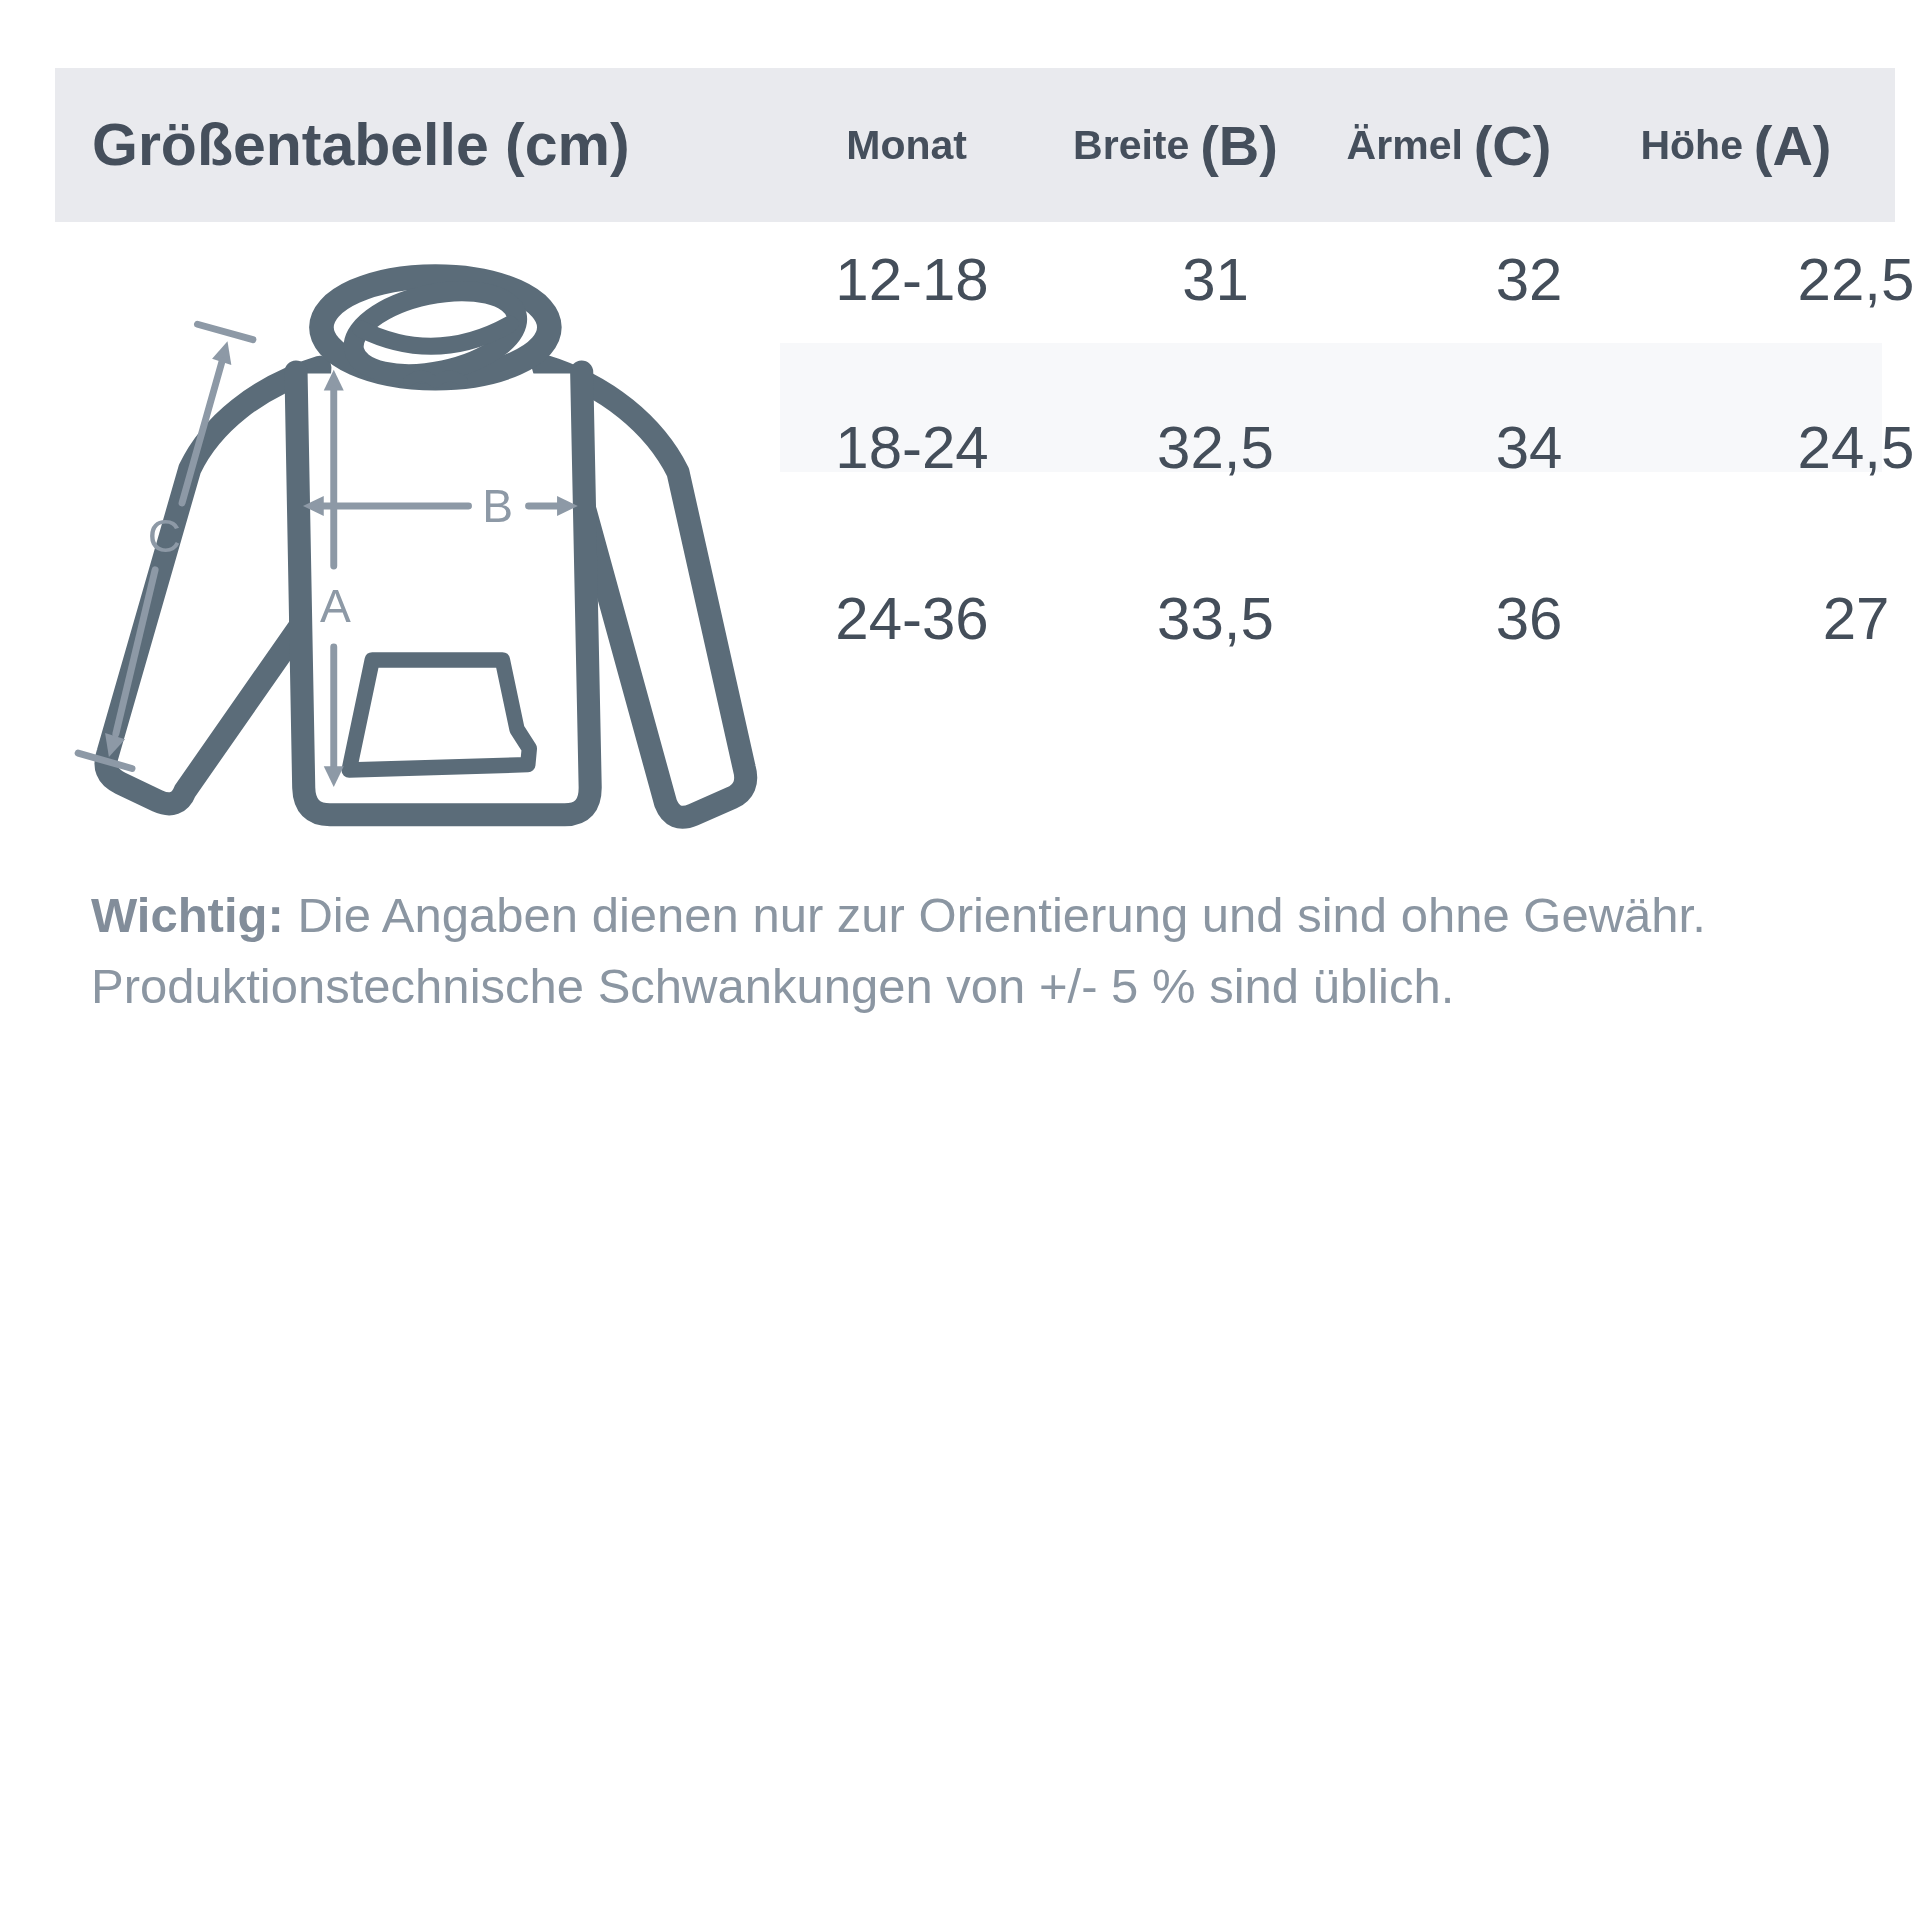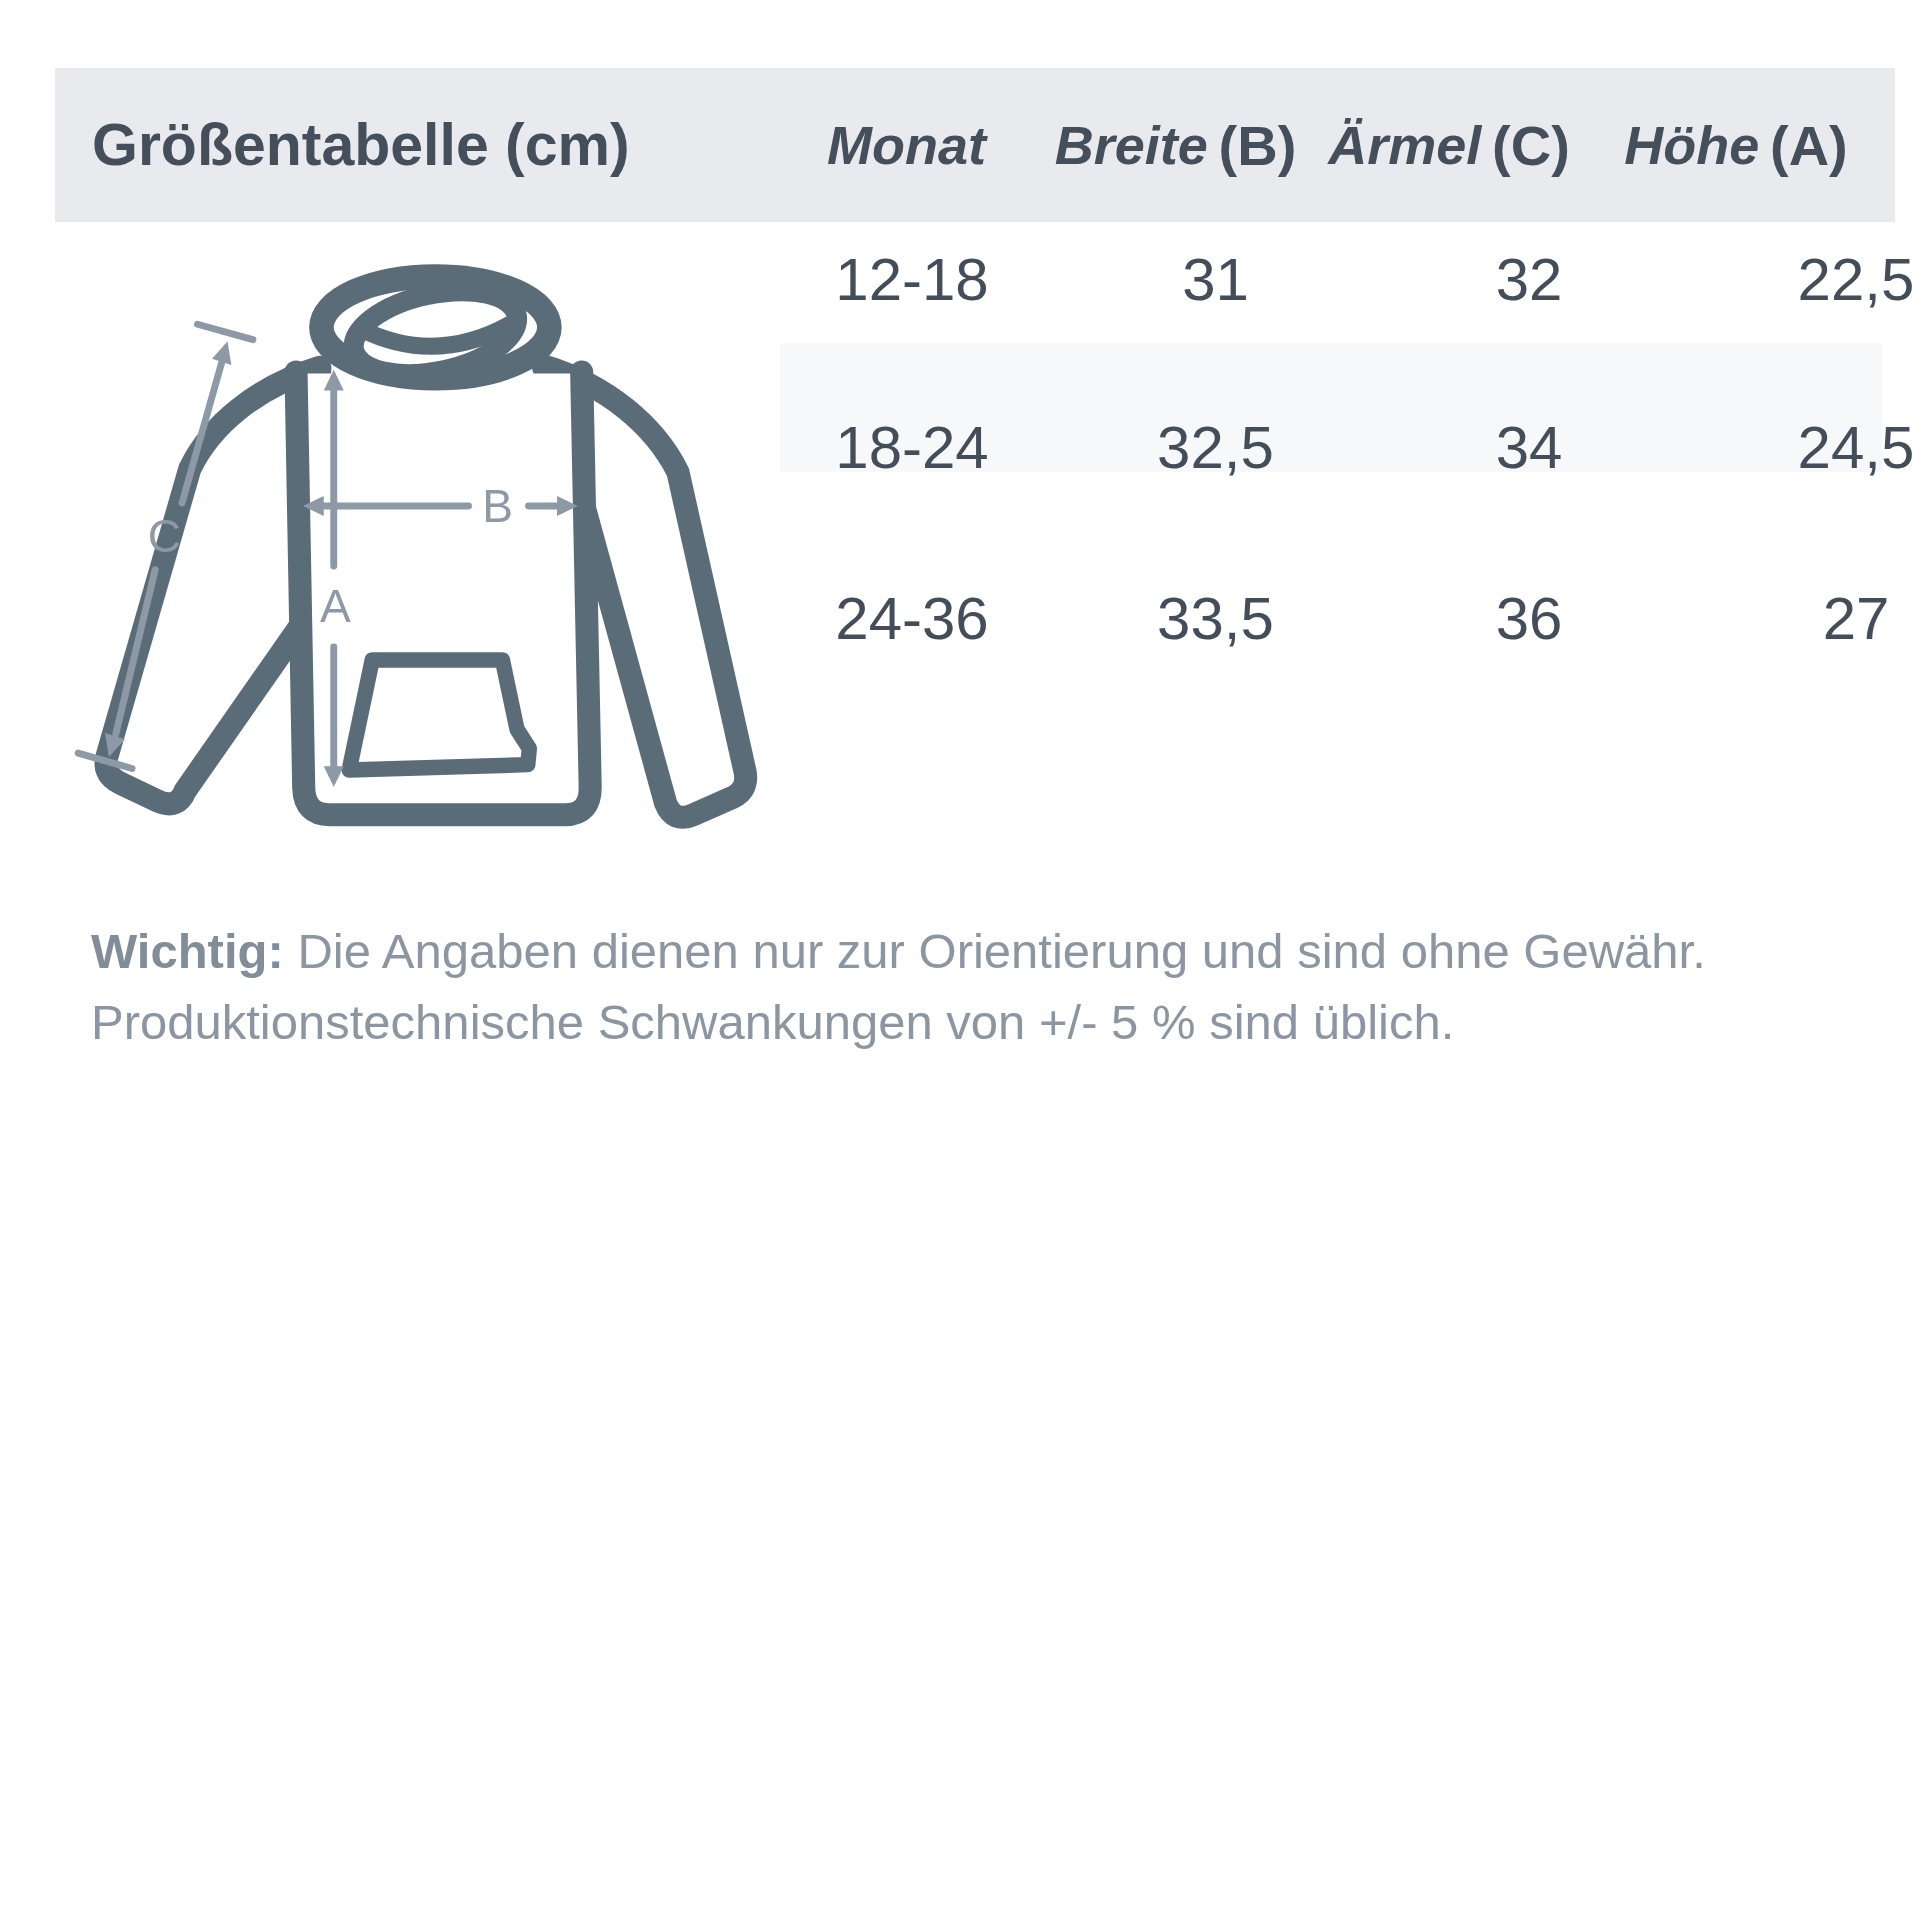--- a/index.html
+++ b/index.html
@@ -17,41 +17,41 @@
     font-size:59px;font-weight:bold;color:#454f5c;white-space:nowrap;
   }
   #header-grid{
     position:absolute;left:780px;top:68px;width:1100px;height:154px;
     display:grid;grid-template-columns:264px 263px 284px 290px;
   }
   .hcell{
     display:flex;align-items:center;justify-content:center;
     color:#454f5c;font-weight:bold;white-space:nowrap;
   }
-  .hcell .hname{font-size:54px;font-style:italic;}
+  .hcell .hname{font-size:41px;}
   .hcell .hunit{font-size:56px;margin-left:10.8px;}
   
   #row-stripe{
     position:absolute;left:780px;top:343px;width:1102px;height:129px;
     background:#f7f8fa;
   }
   #data-grid{
     position:absolute;left:780px;top:216px;width:1100px;
     display:grid;grid-template-columns:264px 263px 284px 290px;
     grid-template-rows:127px 129px 133px;
     gap:40px;
   }
   .dcell{
     display:flex;align-items:center;justify-content:center;
     font-size:60px;color:#444e5a;white-space:nowrap;
   }
   
   #note{
     position:absolute;left:91px;top:880px;
-    font-size:49px;line-height:71px;color:#8b96a2;white-space:nowrap;margin-top:36px;
+    font-size:49px;line-height:71px;color:#8b96a2;white-space:nowrap;
   }
   #note .bold{font-weight:bold;color:#828d9a;}
   
   #hoodie-svg{position:absolute;left:68px;top:258px;}
 </style>
 </head>
 <body>
 
 <div id="canvas">
 

